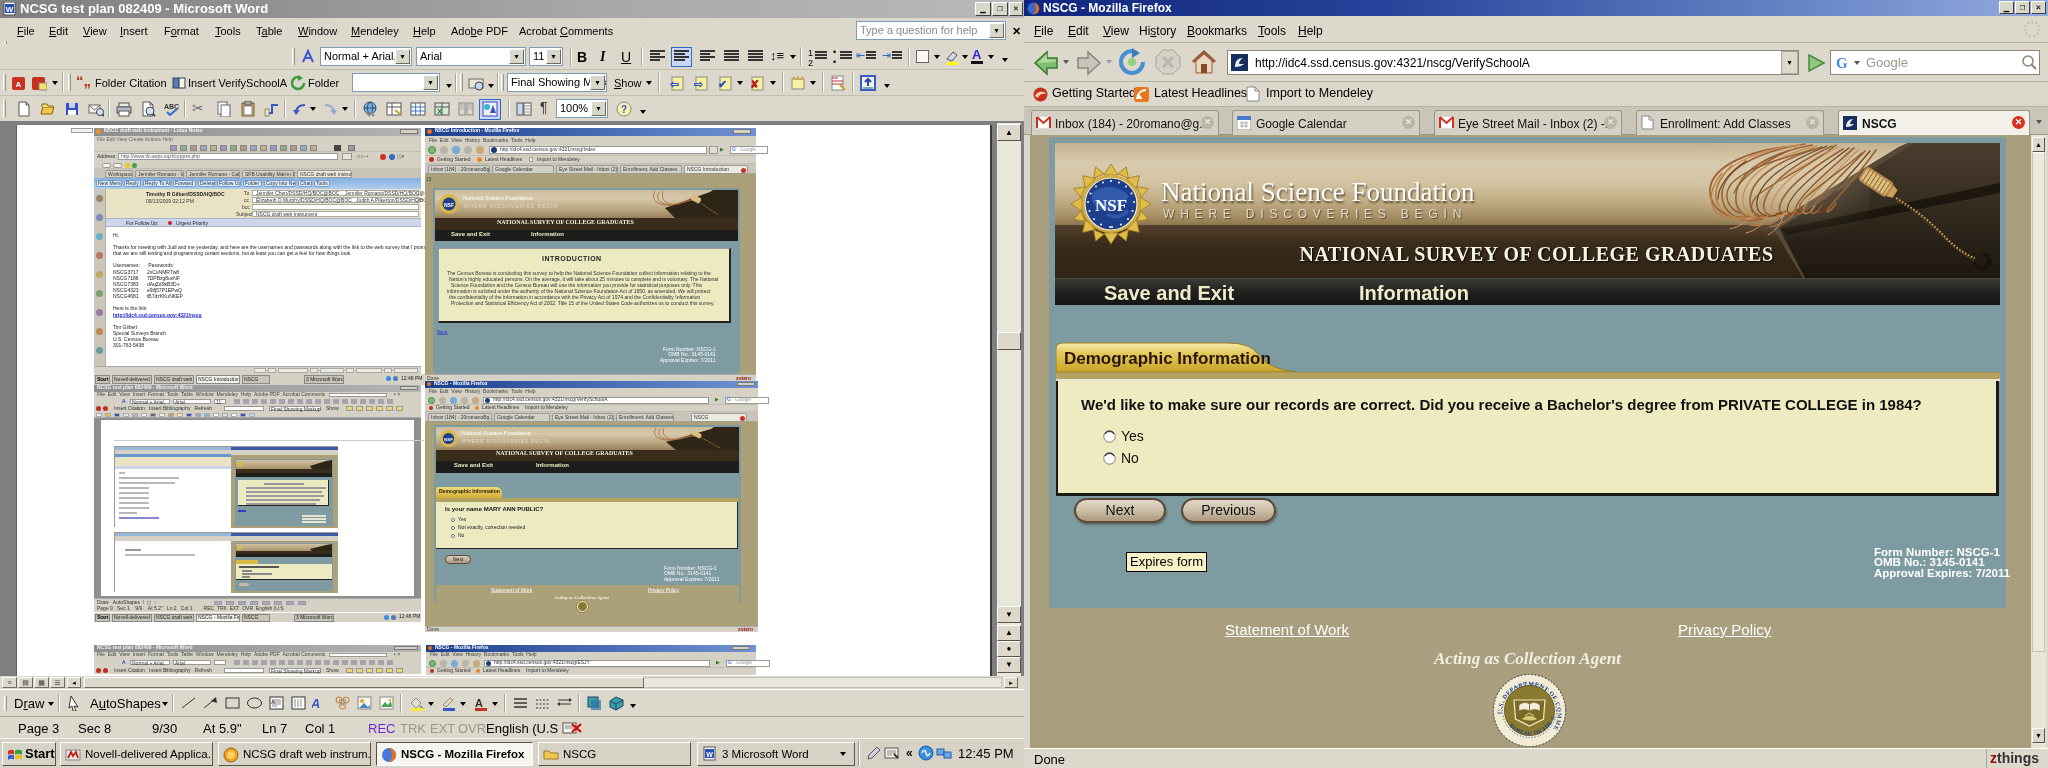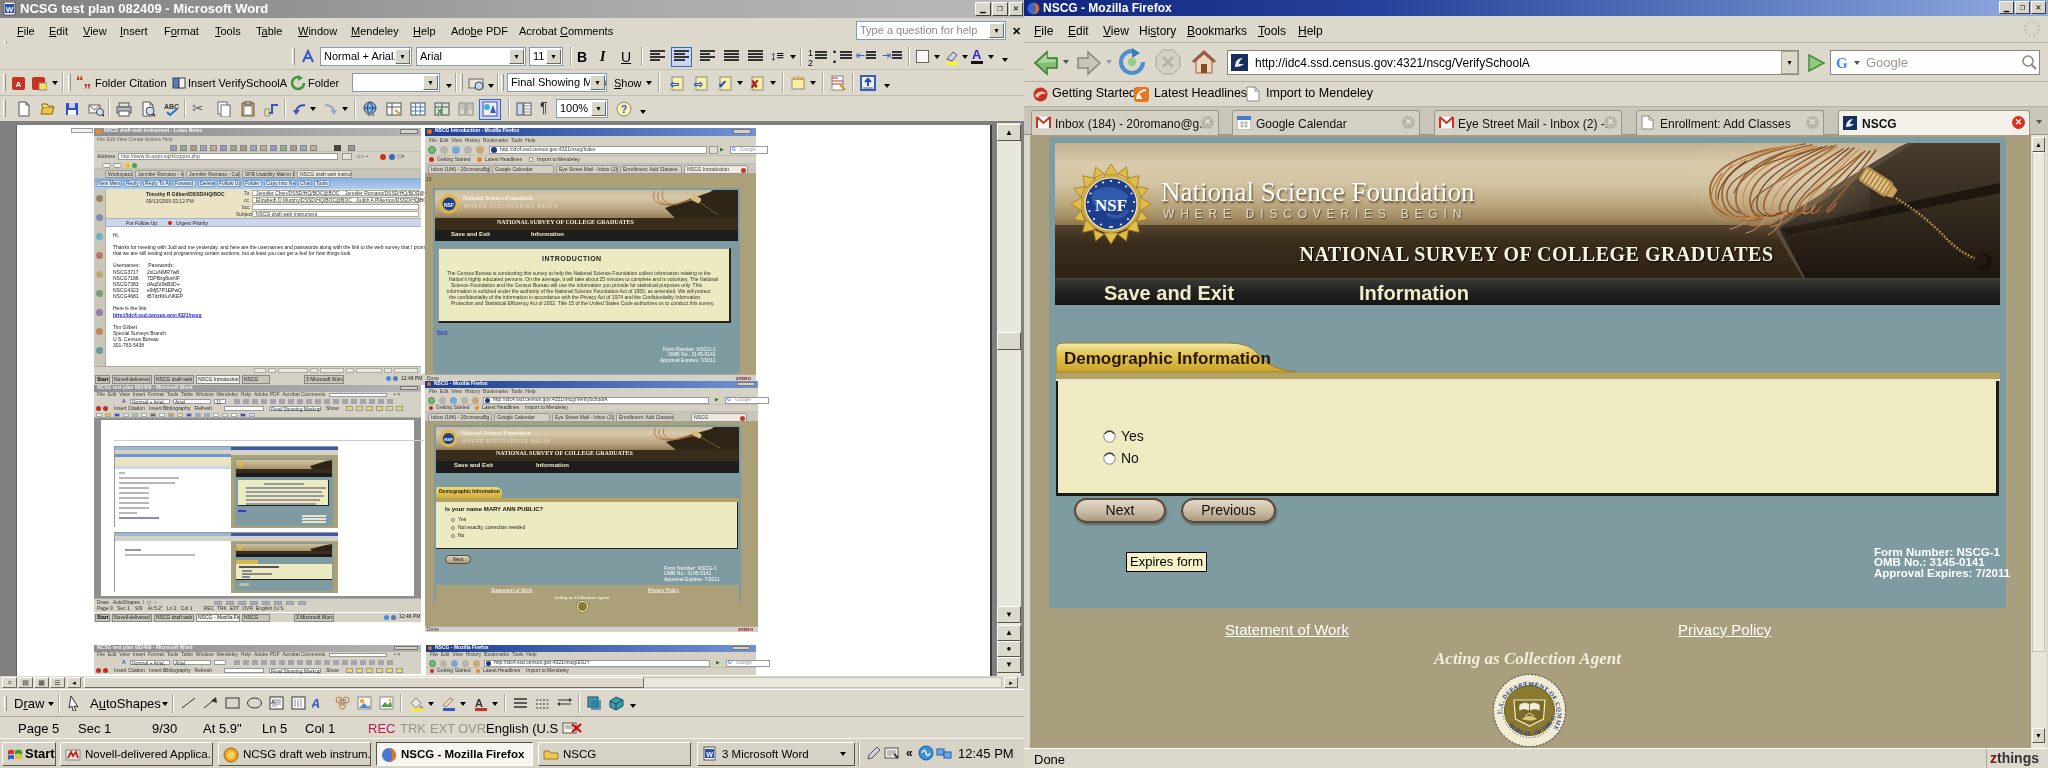--- a/index.html
+++ b/index.html
@@ -1119,27 +1119,27 @@
         <rect x="2" y="2" width="10" height="10" fill="#38a0a8" stroke="#246"></rect>
         <rect x="5" y="5" width="10" height="10" fill="#2878a0" opacity="0.7"></rect>
       </svg>
       <svg class="abs" style="left:608px;top:5px" width="18" height="16">
         <path d="M2 6 L8 2 L15 5 L15 11 L8 15 L2 12 Z" fill="#38a0a8" stroke="#246"></path>
         <path d="M2 6 L8 9 L15 5 M8 9 L8 15" fill="none" stroke="#246"></path>
       </svg>
       <div class="caret" style="left:630px;top:14px"></div>
     </div>
  <div id="wstatus">
-   <span style="left:18px">Page 5</span>
-      <span style="left:78px">Sec 1</span>
+   <span style="left:18px">Page 3</span>
+      <span style="left:78px">Sec 8</span>
       <span style="left:152px">9/30</span>
    <span style="left:203px">At 5.9"</span>
-      <span style="left:262px">Ln 5</span>
+      <span style="left:262px">Ln 7</span>
       <span style="left:305px">Col 1</span>
-   <span style="left:368px;color:#be185d">REC</span>
+   <span style="left:368px;color:#6d28d9">REC</span>
       <span style="left:400px;color:#9a968a">TRK</span>
       <span style="left:430px;color:#9a968a">EXT</span>
       <span style="left:458px;color:#9a968a">OVR</span>
    <span style="left:486px">English (U.S</span>
    <svg class="abs" style="left:562px;top:3px" width="22" height="16">
         <rect x="1" y="3" width="13" height="10" fill="#f4f2ea" stroke="#555"></rect>
         <line x1="3" y1="6" x2="12" y2="6" stroke="#888"></line>
         <line x1="3" y1="8" x2="12" y2="8" stroke="#888"></line>
         <path d="M10 4 L19 12 M19 4 L10 12" stroke="#c00" stroke-width="2"></path>
       </svg>
@@ -1507,20 +1507,21 @@
               <stop offset="1" stop-color="#c9a52c"></stop>
       </linearGradient>
           </defs>
       <path d="M0 30 L0 7 Q0 1 7 1 L172 1 Q194 1 202 12 Q212 27 240 30 Z" fill="url(#tg)" stroke="#9a7d20" stroke-width="1"></path>
     </svg>
     <div class="abs" style="left:9px;top:206px;font-size:17px;font-weight:bold;color:#2a1503">Demographic Information</div>
 
     <div class="abs" style="left:1px;top:229px;width:944px;height:9px;background:#b3a260;border-bottom:2px solid #e9e3d1;border-top:1px solid #a89753"></div>
 
     <div class="abs" style="left:1px;top:238px;width:943px;height:115px;background:#eeebc1;border-left:2px solid #1a1a14;border-right:3px solid #1a1a14;border-bottom:3px solid #1a1a14"></div>
+    <div class="abs" style="left:26px;top:253px;font-size:15px;font-weight:bold;color:#111;white-space:nowrap">We'd like to make sure our records are correct. Did you receive a Bachelor's degree from PRIVATE COLLEGE in 1984?</div>
     <svg class="abs" style="left:48px;top:287px" width="13" height="13">
           <circle cx="6.5" cy="6.5" r="5.7" fill="#fff" stroke="#808080"></circle>
           <path d="M1.8 3.8 A5.7 5.7 0 0 1 11.2 3.8" fill="none" stroke="#404040" stroke-width="1.5"></path>
         </svg>
     <div class="abs" style="left:66px;top:285px;font-size:14px;color:#111">Yes</div>
     <svg class="abs" style="left:48px;top:309px" width="13" height="13">
           <circle cx="6.5" cy="6.5" r="5.7" fill="#fff" stroke="#808080"></circle>
           <path d="M1.8 3.8 A5.7 5.7 0 0 1 11.2 3.8" fill="none" stroke="#404040" stroke-width="1.5"></path>
         </svg>
     <div class="abs" style="left:66px;top:307px;font-size:14px;color:#111">No</div>

